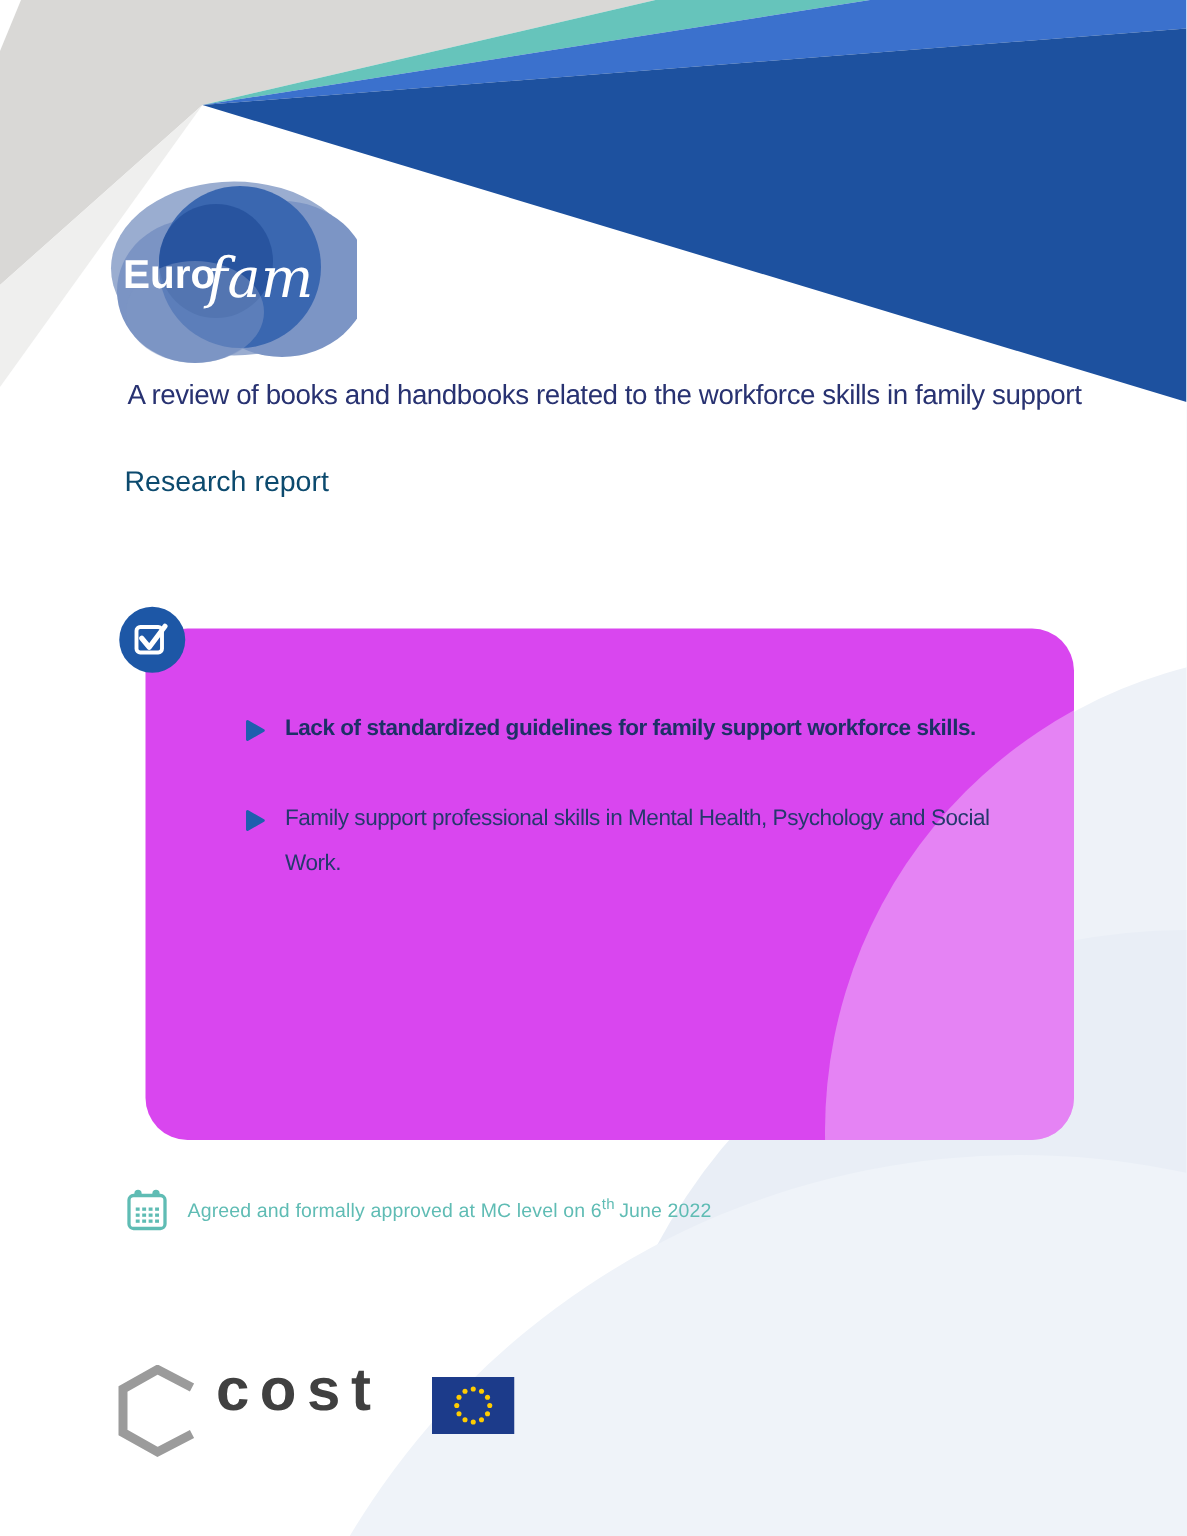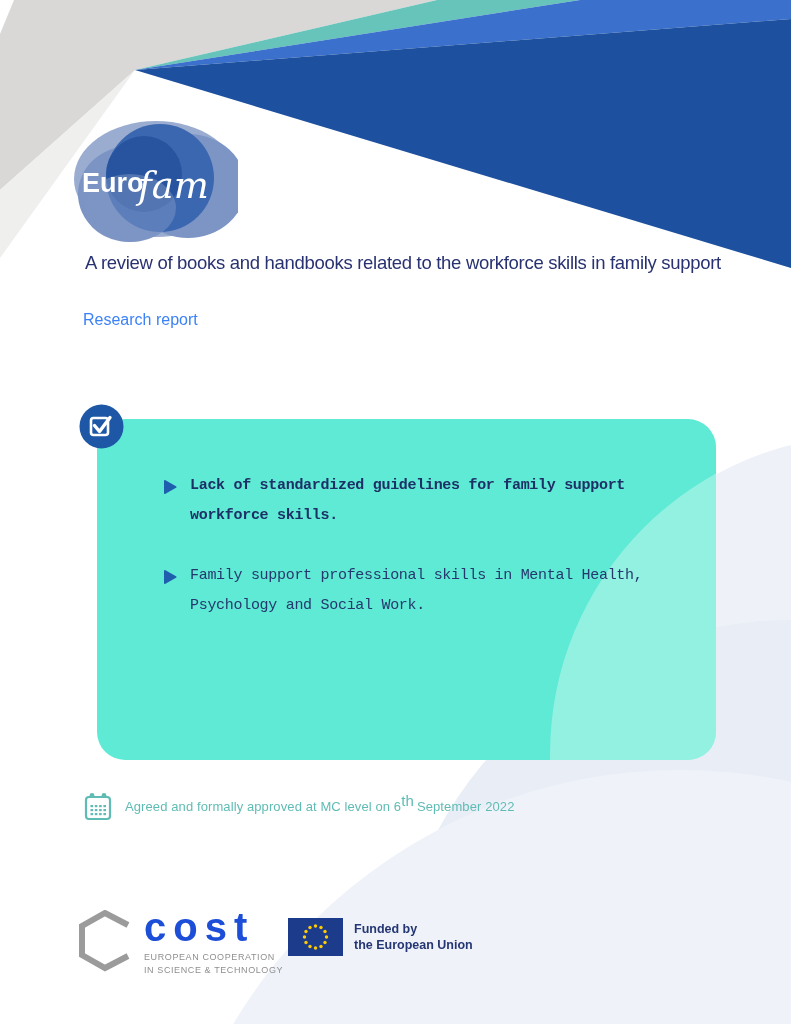--- a/index.html
+++ b/index.html
@@ -16,55 +16,55 @@
   .bg-circle-far{left:160px;top:770px;width:1040px;height:1040px;background:#eff3f9;}
   
   .logo{position:absolute;left:68px;top:116px;width:170px;height:130px;z-index:5;}
   
   .title{
     position:absolute;left:83px;top:248px;width:640px;z-index:5;
     font-size:18.5px;line-height:30px;letter-spacing:-0.3px;color:#283271;text-align:center;
   }
   .subtitle{
     position:absolute;left:83px;top:311px;z-index:5;
-    font-size:16px;color:#3b82f6;
+    font-size:19px;color:#0c4a6e;
   }
   
   .check-icon{position:absolute;left:79px;top:404px;z-index:6;}
   
   .panel{
     position:absolute;left:97px;top:419px;width:619px;height:341px;z-index:2;
-    background:#5eead4;border-radius:28px;overflow:hidden;font-family:Liberation Mono, monospace;
+    background:#d946ef;border-radius:28px;overflow:hidden;
   }
   .panel-arc{
     position:absolute;left:453px;top:15px;width:640px;height:640px;
     border-radius:50%;background:rgba(255,255,255,0.33);
   }
   .bullet-list{position:relative;padding:52px 40px 0 66px;}
   .bullet-item{display:flex;align-items:flex-start;}
   .bullet-item.gap-large{margin-bottom:30px;}
   .bullet-item.gap-small{margin-bottom:30px;}
   .bullet-marker{flex:0 0 auto;margin:8px 13px 0 0;}
   .bullet-text{
     width:505px;font-size:15px;line-height:30px;letter-spacing:-0.3px;color:#25386d;
   }
   .bullet-item.emph .bullet-text{font-weight:bold;color:#1d3066;}
   
   .approval{position:absolute;left:84px;top:791px;z-index:5;display:flex;align-items:flex-start;}
   .approval-icon{flex:0 0 auto;}
   .approval-text{
     margin-left:13px;padding-top:8px;font-size:13px;color:#5fbcb4;letter-spacing:0.1px;
   }
-  .approval-text sup{font-size:15px;vertical-align:super;line-height:0;text-align:right;}
+  .approval-text sup{font-size:10px;vertical-align:super;line-height:0;text-align:right;}
   .approval-suffix{margin-left:3px;}
   
   .cost-block{position:absolute;left:76px;top:906px;z-index:5;display:flex;align-items:flex-start;}
   .cost-hex{flex:0 0 auto;margin-right:10px;margin-top:4px;}
   .cost-wordmark{
-    font-size:40px;line-height:42px;font-weight:bold;color:#1d4ed8;
+    font-size:40px;line-height:42px;font-weight:bold;color:#404040;
     letter-spacing:7px;font-family:"Liberation Sans",sans-serif;
   }
   .cost-tagline{margin-top:3px;font-size:9px;line-height:12.5px;letter-spacing:0.6px;color:#8f8f8f;}
   .eu-block{position:absolute;left:288px;top:918px;z-index:5;display:flex;align-items:flex-start;}
   .eu-flag{flex:0 0 auto;margin-right:11px;}
   .eu-text{padding-top:4px;font-size:12.5px;line-height:15.5px;font-weight:bold;color:#253674;}
 </style>
 </head>
 <body>
 
@@ -141,34 +141,30 @@
         <rect x="10.8" y="18" width="2.6" height="2.2"></rect>
         <rect x="15.1" y="18" width="2.6" height="2.2"></rect>
         <rect x="19.4" y="18" width="2.6" height="2.2"></rect>
       <rect x="6.5" y="22" width="2.6" height="2.2"></rect>
         <rect x="10.8" y="22" width="2.6" height="2.2"></rect>
         <rect x="15.1" y="22" width="2.6" height="2.2"></rect>
         <rect x="19.4" y="22" width="2.6" height="2.2"></rect>
     </g>
   </svg>
   <div class="approval-text">
-    <span>Agreed and formally approved at MC level on 6</span><sup>th</sup><span class="approval-suffix">September 2022</span>
+    <span>Agreed and formally approved at MC level on 6</span><sup>th</sup><span class="approval-suffix">June 2022</span>
   </div>
 </div>
 
 <div class="cost-block">
   <svg class="cost-hex" width="58" height="64" viewBox="0 0 58 64">
     <polyline points="52,15 29,3 6,16 6,45 29,58 52,46" fill="none" stroke="#9b9b9b" stroke-width="6" stroke-linejoin="miter"></polyline>
   </svg>
   <div>
     <div class="cost-wordmark">cost</div>
-    <div class="cost-tagline">
-      <div>EUROPEAN COOPERATION</div>
-      <div>IN SCIENCE &amp; TECHNOLOGY</div>
-    </div>
   </div>
 </div>
 
 <div class="eu-block">
   <svg class="eu-flag" width="55" height="38" viewBox="0 0 55 38">
     <rect x="0" y="0" width="55" height="38" fill="#1c3b8a"></rect>
     <g fill="#ffcc00">
       <circle cx="27.5" cy="8" r="1.7"></circle>
       <circle cx="33" cy="9.5" r="1.7"></circle>
       <circle cx="37" cy="13.5" r="1.7"></circle>
@@ -176,17 +172,13 @@
       <circle cx="37" cy="24.5" r="1.7"></circle>
       <circle cx="33" cy="28.5" r="1.7"></circle>
       <circle cx="27.5" cy="30" r="1.7"></circle>
       <circle cx="22" cy="28.5" r="1.7"></circle>
       <circle cx="18" cy="24.5" r="1.7"></circle>
       <circle cx="16.5" cy="19" r="1.7"></circle>
       <circle cx="18" cy="13.5" r="1.7"></circle>
       <circle cx="22" cy="9.5" r="1.7"></circle>
     </g>
   </svg>
-  <div class="eu-text">
-    <div>Funded by</div>
-    <div>the European Union</div>
-  </div>
 </div>
 
 </body></html>

